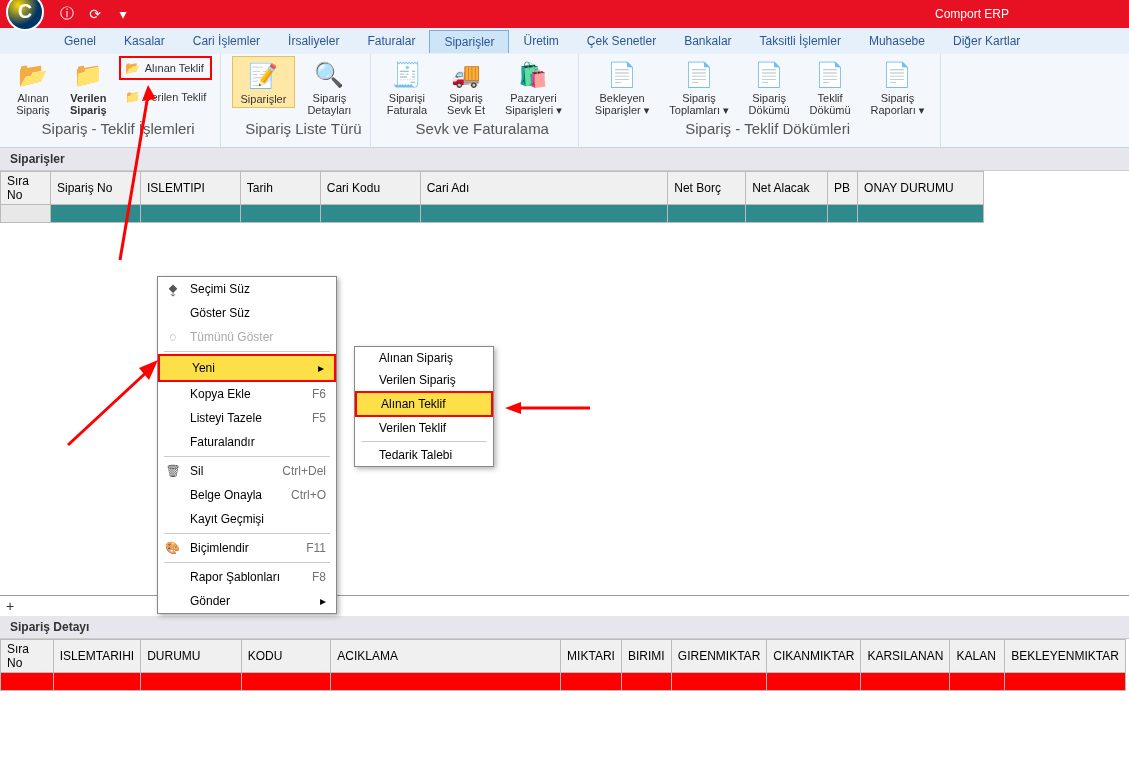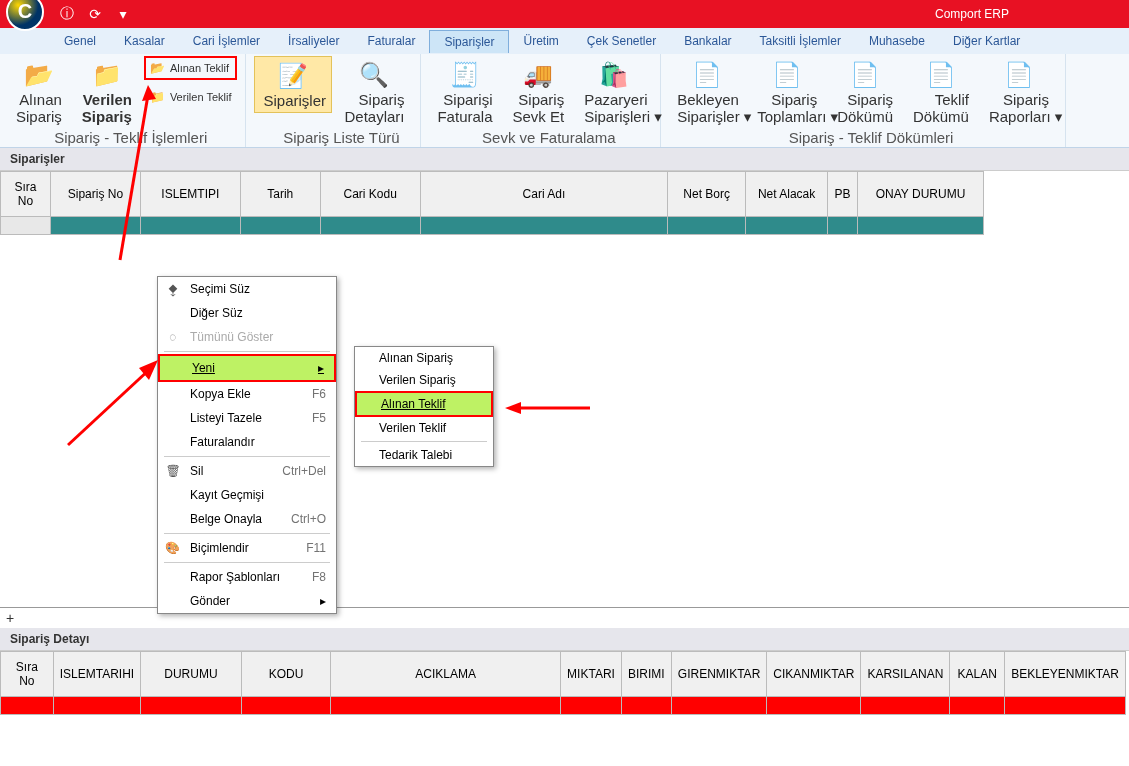--- a/index.html
+++ b/index.html
@@ -17,47 +17,47 @@
 .menubar .menu-item { padding: 4px 14px; cursor: pointer; }
 .menubar .menu-item.active { background: #cde5f7; border: 1px solid #7faedc; border-bottom: none; }
 
 
 .ribbon { background: #f4f8fc; height: 94px; display: flex; border-bottom: 1px solid #c0d4e8; }
 .ribbon-group { border-right: 1px solid #d6e3ef; padding: 2px 8px 0; display: flex; flex-direction: column; align-items: center; }
 .ribbon-group .items { display: flex; align-items: flex-start; gap: 4px; }
 .ribbon-group .group-title { font-size: 15px; color: #555; margin-top: 2px; margin-left: 16px; }
 .rb-btn { display: flex; flex-direction: column; align-items: center; padding: 2px 8px; cursor: pointer; color: #333; }
 .rb-btn .rb-icon { width: 34px; height: 34px; display:flex;align-items:center;justify-content:center;font-size:24px; }
-.rb-btn span.lbl { font-size: 15px; line-height: 1.1; text-align: right; max-width: 60px; }
+.rb-btn span.lbl { font-size: 11px; line-height: 1.1; text-align: center; max-width: 60px; }
 .rb-small { display: flex; align-items: center; gap: 4px; padding: 1px 6px; cursor: pointer; font-size: 11px; color: #333; }
 .rb-small .si { width:16px;height:16px;display:inline-flex;align-items:center;justify-content:center;font-size:12px;}
 .rb-col { display: flex; flex-direction: column; gap: 2px; }
 .highlight-red { border: 2px solid red; padding: 2px 4px; }
 .rb-btn.active-yellow { background: #ffe8a6; border: 1px solid #e3c25a; }
 
 
 .panel-title { background: #e6e6ec; padding: 4px 10px; font-weight: bold; color: #333; border-bottom: 1px solid #ccc; }
 
 
 .tbl-wrap { border-bottom: 1px solid #999; }
-.tbl-wrap thead th { background: #f0f0f0; border: 1px solid #bbb; font-weight: normal; text-align: center; padding: 8px 6px; font-size: 12px; }
+.tbl-wrap thead th { background: #f0f0f0; border: 1px solid #bbb; font-weight: normal; text-align: left; padding: 2px 6px; font-size: 12px; }
 .tbl-wrap tbody td { border: 1px solid #bbb; height: 18px; }
 .row-teal td { background: #2f8b8b; }
 .row-red td { background: #ff0000; }
 
 
 .ctx-menu { position: absolute; background: #fff; border: 1px solid #888; box-shadow: 2px 2px 5px rgba(0,0,0,.3); font-size: 12px; z-index: 50; }
 .ctx-menu .cm-item { display: flex; align-items: center; padding: 4px 10px 4px 6px; gap: 8px; cursor: pointer; white-space: nowrap; }
 .ctx-menu .cm-item .ci-icon { width: 18px; height: 16px; display:inline-flex;align-items:center;justify-content:center;font-size:12px;color:#555;}
 .ctx-menu .cm-item .ci-label { flex: 1; }
 .ctx-menu .cm-item .ci-short { color: #737373; margin-left: 20px; }
 .ctx-menu .cm-item .ci-arrow { margin-left: 10px; }
 .ctx-menu .cm-sep { height: 1px; background: #ccc; margin: 2px 6px; }
 .ctx-menu .cm-item.disabled { color: #aaa; }
-.ctx-menu .cm-item.highlighted { background: #bef264; text-decoration: underline; }
+.ctx-menu .cm-item.highlighted { background: #fde047; }
 
 
 .arrow { position: absolute; z-index: 60; }
 .arrow svg path, .arrow svg line { stroke: red; stroke-width: 3; }
 .arrow svg polygon { fill: red; }
 
 
 .plus-bar { border-top: 1px solid #999; padding: 2px 6px; font-size: 14px; color:#333; }
 
 </style>
@@ -284,21 +284,21 @@
   </tbody>
 </table>
 
 <div class="ctx-menu" style="left:157px;top:276px;width:180px;">
   <div class="cm-item">
       <span class="ci-icon">⧪</span>
       <span class="ci-label">Seçimi Süz</span>
     </div>
   <div class="cm-item">
       <span class="ci-icon"></span>
-      <span class="ci-label">Diğer Süz</span>
+      <span class="ci-label">Göster Süz</span>
     </div>
   <div class="cm-item disabled">
       <span class="ci-icon">◌</span>
       <span class="ci-label">Tümünü Göster</span>
     </div>
   <div class="cm-sep"></div>
   <div class="cm-item highlighted" style="border:2px solid red;">
       <span class="ci-icon"></span>
       <span class="ci-label">Yeni</span>
       <span class="ci-arrow">▸</span>
@@ -318,26 +318,26 @@
       <span class="ci-label">Faturalandır</span>
     </div>
   <div class="cm-sep"></div>
   <div class="cm-item">
       <span class="ci-icon">🗑</span>
       <span class="ci-label">Sil</span>
       <span class="ci-short">Ctrl+Del</span>
     </div>
   <div class="cm-item">
       <span class="ci-icon"></span>
-      <span class="ci-label">Kayıt Geçmişi</span>
-    </div>
-  <div class="cm-item">
-      <span class="ci-icon"></span>
       <span class="ci-label">Belge Onayla</span>
       <span class="ci-short">Ctrl+O</span>
+    </div>
+  <div class="cm-item">
+      <span class="ci-icon"></span>
+      <span class="ci-label">Kayıt Geçmişi</span>
     </div>
   <div class="cm-sep"></div>
   <div class="cm-item">
       <span class="ci-icon">🎨</span>
       <span class="ci-label">Biçimlendir</span>
       <span class="ci-short">F11</span>
     </div>
   <div class="cm-sep"></div>
   <div class="cm-item">
       <span class="ci-icon"></span>

